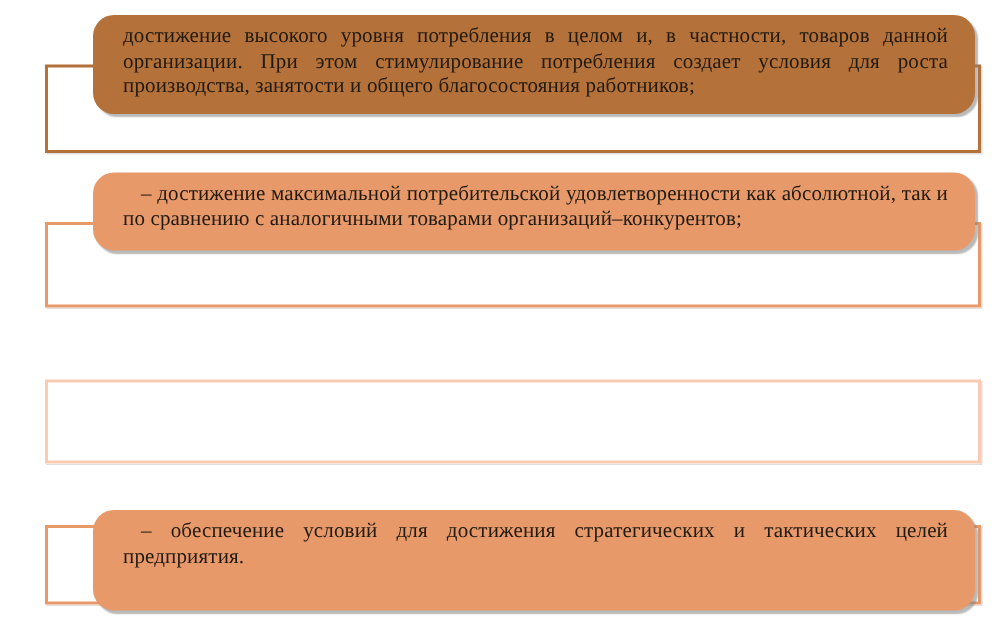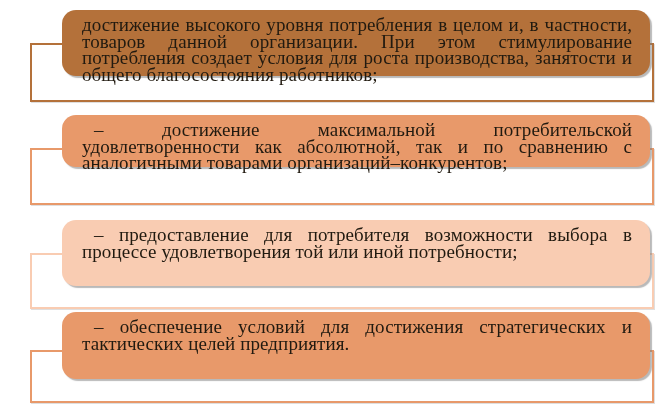--- a/index.html
+++ b/index.html
@@ -34,25 +34,25 @@
     box-sizing: border-box;
     box-shadow: 1px 1px 0 rgba(175,175,175,0.4);
     z-index: 1;
   }
   .g1 .box     { top: 10px;  height: 66px; }
   .g1 .bracket { top: 43px;  height: 59px; }
   .g2 .box     { top: 115px; height: 52px; }
   .g2 .bracket { top: 148px; height: 57px; }
   .g3 .box     { top: 220px; height: 66px; }
   .g3 .bracket { top: 253px; height: 56px; }
-  .g4 .box     { top: 312px; height: 67px; }
+  .g4 .box     { top: 340px; height: 67px; }
   .g4 .bracket { top: 350px; height: 53px; }
   .goal-text {
     margin: 0;
-    font-size: 19px;
+    font-size: 14px;
     line-height: 16.6px;
     text-align: justify;
     letter-spacing: 0.1px;
   }
   .indent { text-indent: 12px; }
 </style>
 </head>
 <body>
 
 <div class="canvas" style="color: rgb(33, 26, 16); background-color: rgb(255, 255, 255);">
@@ -66,23 +66,20 @@
 
   <div class="group g2">
     <div class="bracket" style="border-color: rgb(232, 153, 106);"></div>
     <div class="box" style="background-color: rgb(232, 153, 106);">
       <p class="goal-text indent">– достижение максимальной потребительской удовлетворенности как абсолютной, так и по сравнению с аналогичными товарами организаций–конкурентов;</p>
     </div>
   </div>
 
   <div class="group g3">
     <div class="bracket" style="border-color: rgb(249, 204, 178);"></div>
-    <div class="box" style="background-color: rgb(249, 204, 178);">
-      <p class="goal-text indent">– предоставление для потребителя возможности выбора в процессе удовлетворения той или иной потребности;</p>
-    </div>
   </div>
 
   <div class="group g4">
     <div class="bracket" style="border-color: rgb(232, 153, 106);"></div>
     <div class="box" style="background-color: rgb(232, 153, 106);">
       <p class="goal-text indent">– обеспечение условий для достижения стратегических и тактических целей предприятия.</p>
     </div>
   </div>
 
 </div>

